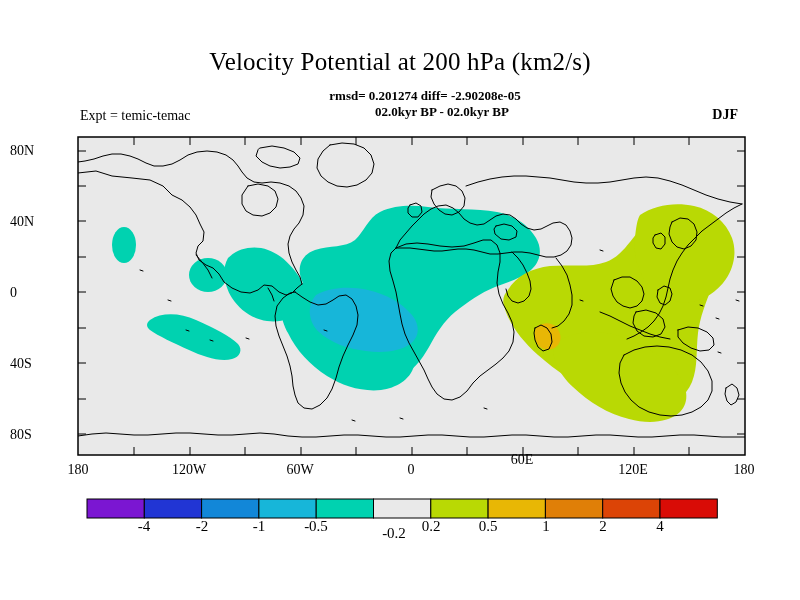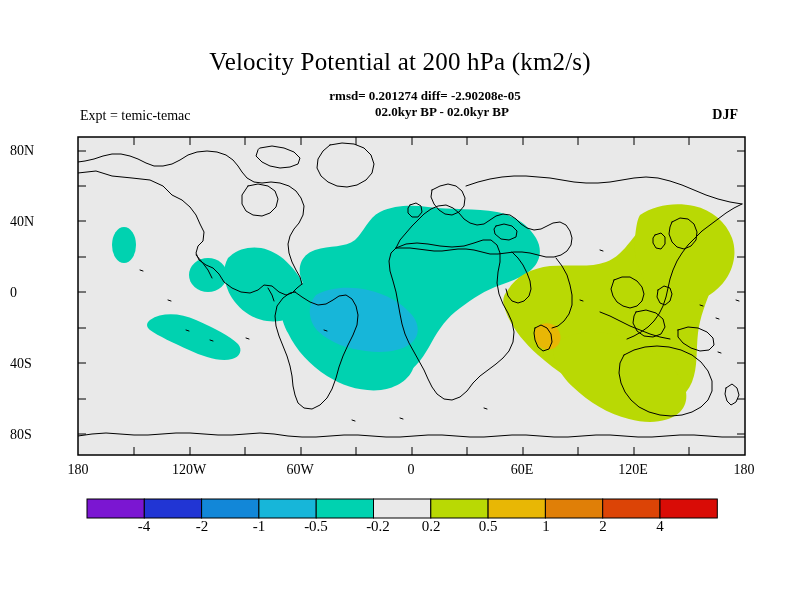--- a/index.html
+++ b/index.html
@@ -326,28 +326,28 @@
   <div class="axis-label ylab" style="left:10px;top:143px;">80N</div>
   <div class="axis-label ylab" style="left:10px;top:214px;">40N</div>
   <div class="axis-label ylab" style="left:10px;top:285px;">0</div>
   <div class="axis-label ylab" style="left:10px;top:356px;">40S</div>
   <div class="axis-label ylab" style="left:10px;top:427px;">80S</div>
 
   <div class="axis-label xlab" style="left:43px;top:462px;">180</div>
   <div class="axis-label xlab" style="left:154px;top:462px;">120W</div>
   <div class="axis-label xlab" style="left:265px;top:462px;">60W</div>
   <div class="axis-label xlab" style="left:376px;top:462px;">0</div>
-  <div class="axis-label xlab" style="left:487px;top:462px;text-align:center;">60E</div>
+  <div class="axis-label xlab" style="left:487px;top:452px;text-align:center;">60E</div>
   <div class="axis-label xlab" style="left:598px;top:462px;">120E</div>
   <div class="axis-label xlab" style="left:709px;top:462px;">180</div>
 
   <div class="cbar-label" style="left:114px;">-4</div>
   <div class="cbar-label" style="left:172px;">-2</div>
   <div class="cbar-label" style="left:229px;">-1</div>
   <div class="cbar-label" style="left:286px;">-0.5</div>
-  <div class="cbar-label" style="left:348px;">-0.2</div>
+  <div class="cbar-label" style="left:364px;margin-top:7px;">-0.2</div>
   <div class="cbar-label" style="left:401px;">0.2</div>
   <div class="cbar-label" style="left:458px;">0.5</div>
   <div class="cbar-label" style="left:516px;">1</div>
   <div class="cbar-label" style="left:573px;">2</div>
   <div class="cbar-label" style="left:630px;">4</div>
 
 </div>
 
 </body></html>

